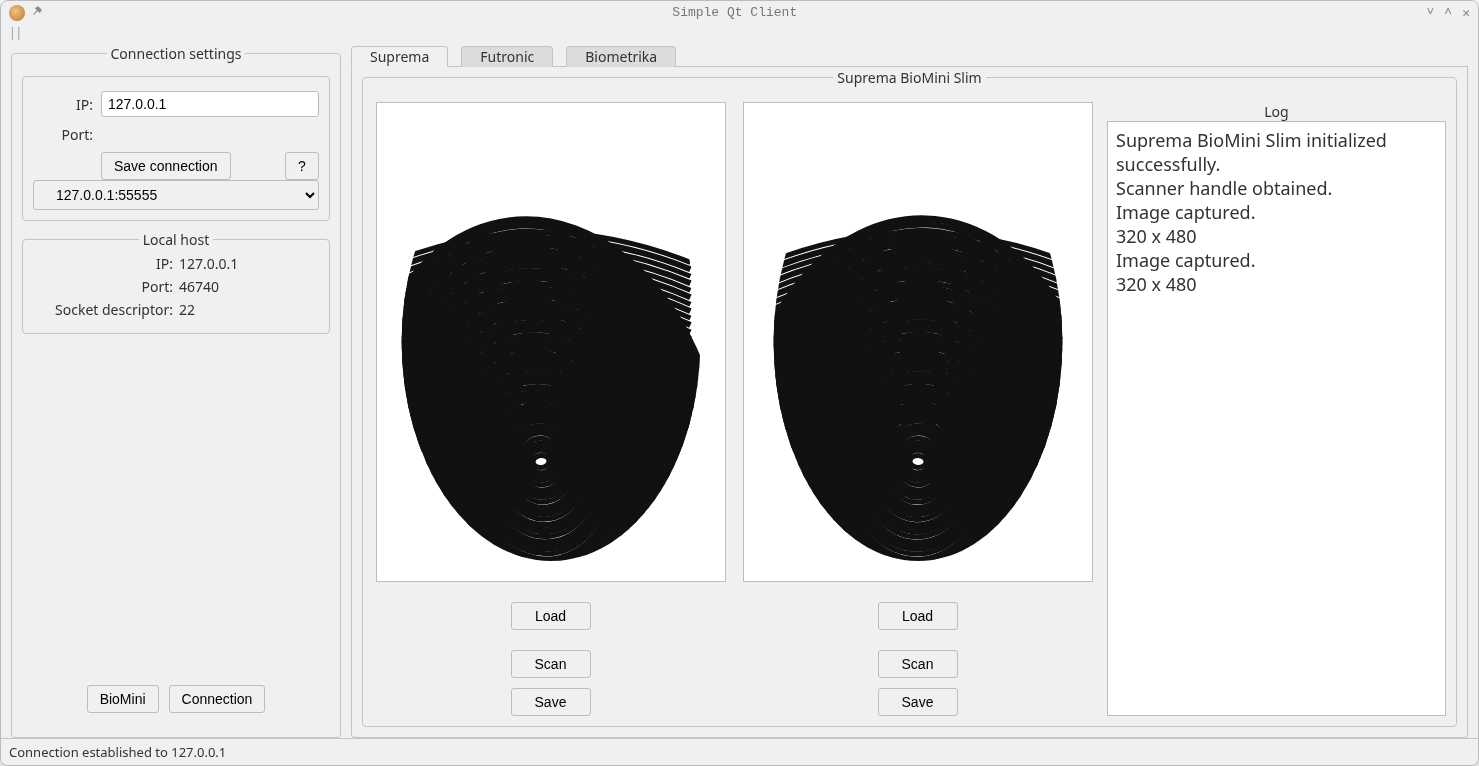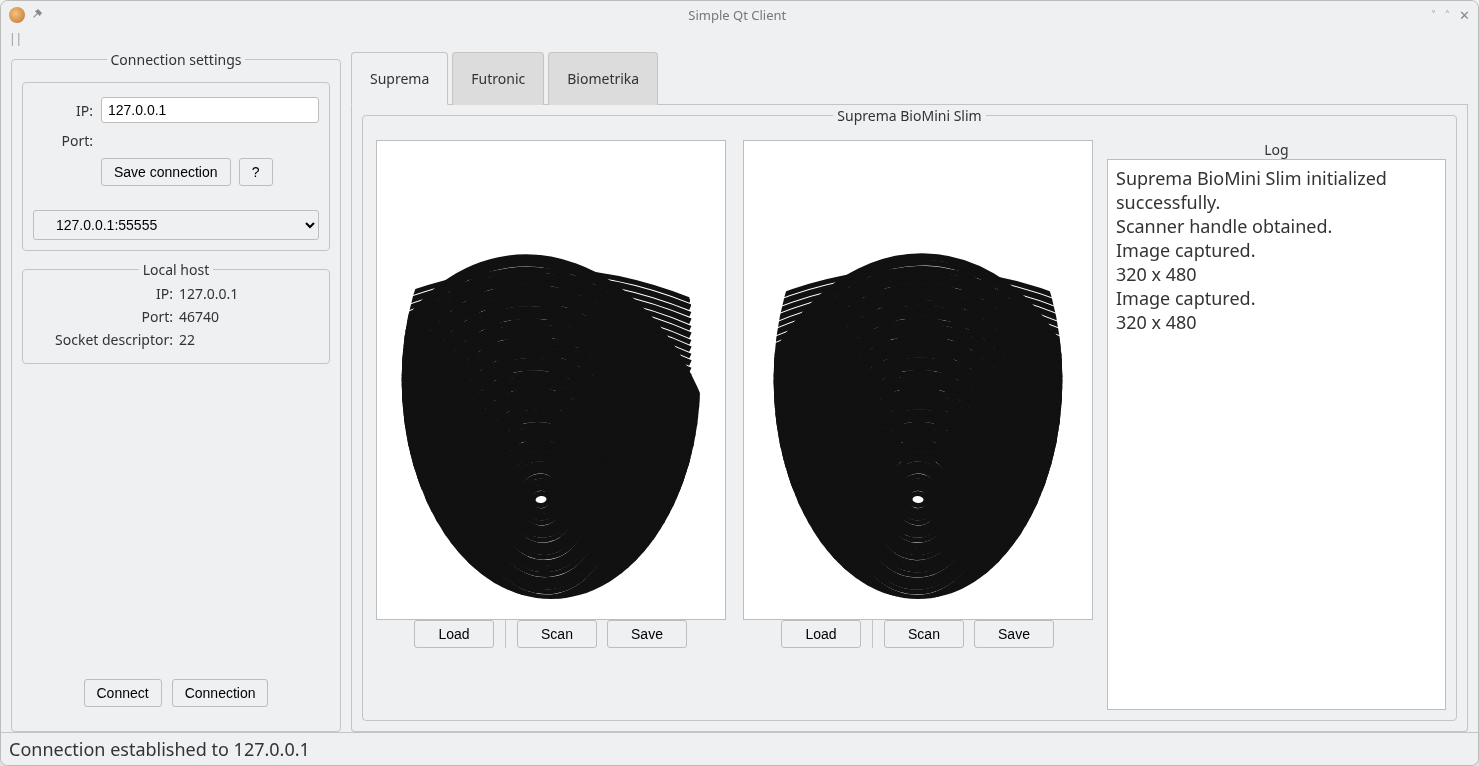--- a/index.html
+++ b/index.html
@@ -22,20 +22,21 @@
     overflow: hidden;
   }
   .titlebar {
     height: 28px;
     background: #eef0f1;
     display: flex;
     align-items: center;
     padding: 0 8px;
     color: #777;
     font-size: 13px;
+    font-family: Liberation Mono, monospace;
   }
   .titlebar .app-icon {
     width: 16px; height: 16px; margin-right: 6px;
     background: radial-gradient(circle at 40% 40%, #f7c27b, #b87333);
     border-radius: 50%;
   }
   .titlebar .pin-icon svg { width:12px; height:12px; fill:#888; }
   .titlebar .title-text { flex:1; text-align:center; }
   .titlebar .win-controls { display:flex; gap:10px; }
   .titlebar .win-controls span { color:#888; font-size:13px; cursor:default; }
@@ -91,80 +92,80 @@
     font-size:14px;
   }
   .btn {
     border:1px solid #bdbdbd;
     background:#eef0f1;
     border-radius:3px;
     padding:5px 12px;
     font-size:14px;
     cursor:default;
   }
-  .btn-row { display:flex; gap:8px; margin-bottom:24px; padding-left:68px;}
+  .btn-row { display:flex; gap:8px; margin-bottom:0; padding-left:68px;justify-content:space-between;}
   select.combo {
     width:100%;
     border:1px solid #bdbdbd;
     border-radius:3px;
     padding:5px 18px;
     background:#eef0f1;
     font-size:14px;
   }
   .info-row { display:flex; margin-bottom:4px; }
   .info-row .ilabel { width:140px; text-align:right; margin-right:6px; }
   .spacer { flex:1; }
   .bottom-btns { display:flex; gap:10px; justify-content:center; padding:10px 0 14px 0; }
 
   .right-panel { flex:1; display:flex; flex-direction:column; }
   .tabs-header { display:flex; border-bottom:1px solid #c4c4c4; }
   .tab {
-    padding:16px 18px;
+    padding:0 18px;
     border:1px solid #c4c4c4;
     border-bottom:none;
     background:#dcdcdc;
-    margin-right:4px;
+    margin-right:13px;
     border-top-left-radius:4px;
     border-top-right-radius:4px;
     position:relative;
     top:1px;
     cursor:default;
   }
   .tab.active { background:#eef0f1; border-bottom:1px solid #eef0f1; }
   .tabs-body { flex:1; border:1px solid #c4c4c4; border-top:none; border-radius:0 0 4px 4px; padding:10px; display:flex; }
   .device-box { flex:1; display:flex; flex-direction:column;justify-content:center; }
   .device-content { flex:1; display:flex; gap:12px; padding-top:10px;}
   .fp-panel { flex:0 0 355px; display:flex; flex-direction:column; align-items:center; }
   .fp-frame {
     width:350px; height:480px;
     border:1px solid #bdbdbd;
     background:#fff;
     display:flex; align-items:center; justify-content:center;
     overflow:hidden;
   }
   .fp-frame svg { width: 100%; height:100%; }
-  .fp-btns { display:flex; gap:10px; margin-top:0; }
+  .fp-btns { display:flex; gap:10px; margin-top:20px;flex-direction:column; }
   .fp-btns .btn { width:80px; text-align:center; }
   .sep { width:1px; background:#c4c4c4; align-self:stretch; margin:0 1px;}
   .log-col { flex:1; display:flex; flex-direction:column; }
   .log-label { text-align:center; }
   .log-box {
     flex:1;
     border:1px solid #bdbdbd;
     background:#fff;
     padding:6px 8px;
     white-space:pre-wrap;
     font-size:18px;
     overflow:auto;
     min-height:480px;
   }
   .statusbar {
     border-top:1px solid #c4c4c4;
     padding:4px 8px;
-    font-size:18px;
+    font-size:13px;
     color:#333;
     background:#eef0f1;
   }
   .btn-row .btn:first-child{ min-width:110px;}
 </style>
 </head>
 <body>
 
 <div class="window">
   <div class="titlebar">
@@ -217,21 +218,21 @@
             <div>46740</div>
           </div>
           <div class="info-row">
             <div class="ilabel">Socket descriptor:</div>
             <div>22</div>
           </div>
         </div>
 
         <div class="spacer"></div>
         <div class="bottom-btns">
-          <button class="btn">Connect</button>
+          <button class="btn">BioMini</button>
           <button class="btn">Connection</button>
         </div>
       </div>
     </div>
 
     <div class="right-panel">
       <div class="tabs-header">
         <div class="tab active">Suprema</div>
         <div class="tab">Futronic</div>
         <div class="tab">Biometrika</div>

